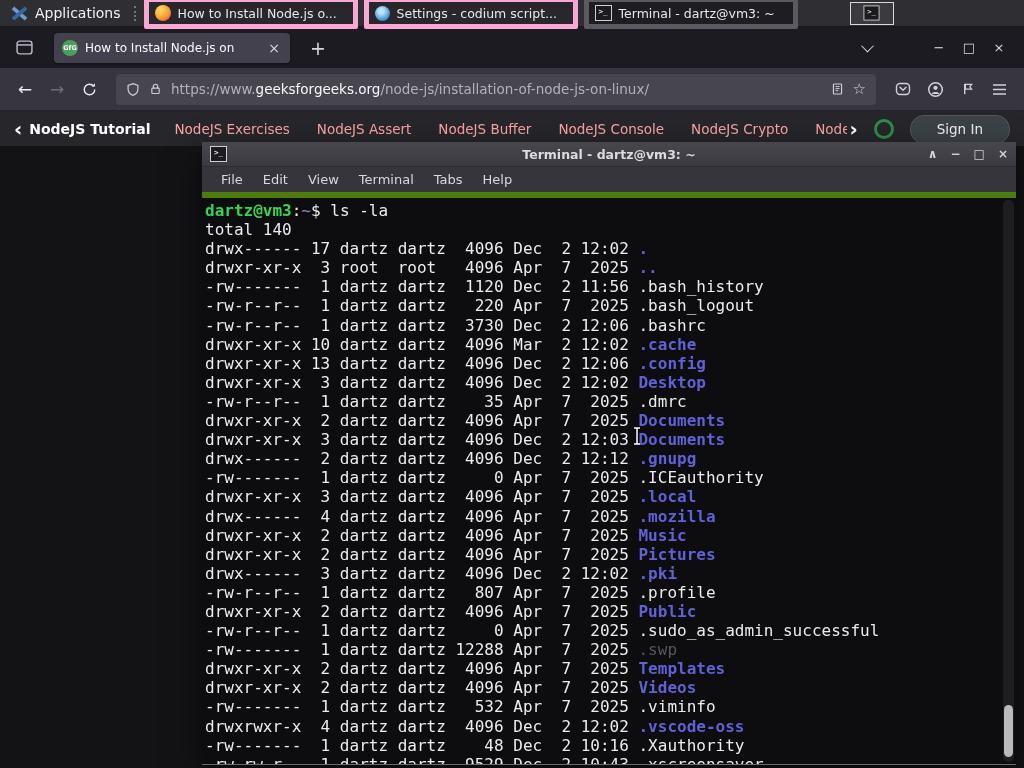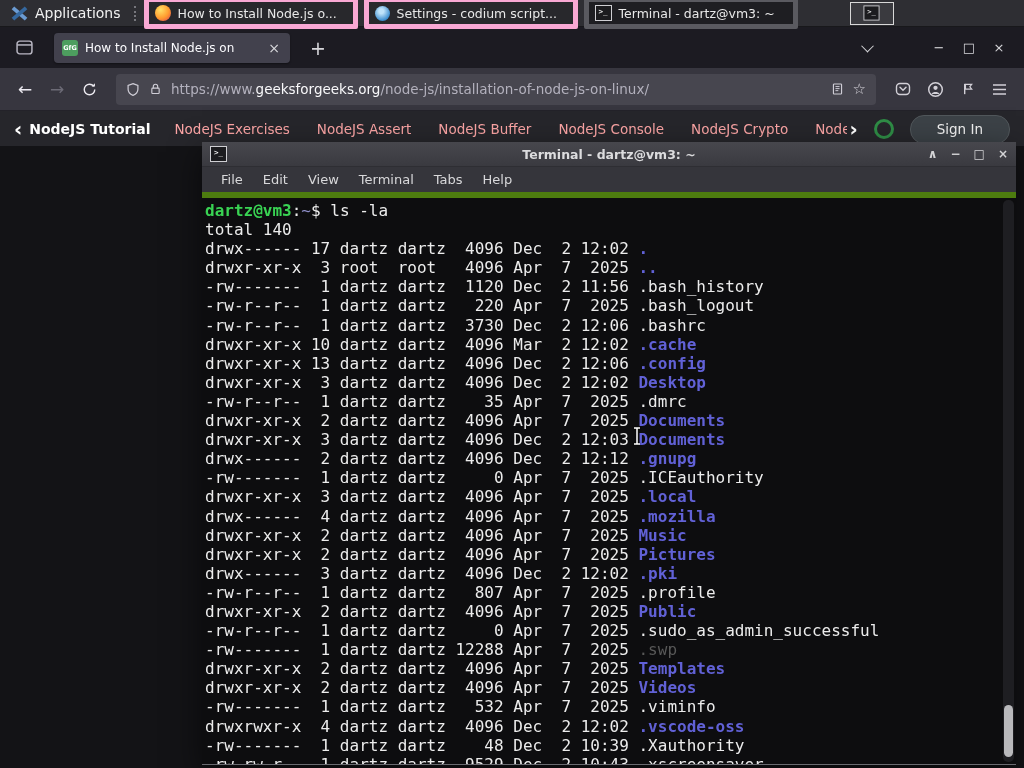--- a/index.html
+++ b/index.html
@@ -31,21 +31,21 @@
   .panel-right{margin-left:auto;display:flex;align-items:center;gap:13px;padding-right:3px;}
   .clock{font-size:10.5px;line-height:11px;color:#f0f0f0;text-align:center;white-space:nowrap;}
   .panel-user{font-size:14px;color:#f0f0f0;}
 
   
   .browser{position:absolute;left:0;top:27px;width:1024px;height:741px;background:#131316;}
   .tabbar{height:41px;background:#1c1b22;display:flex;align-items:center;padding:0 10px;}
   .ffview{width:28px;height:26px;display:flex;align-items:center;justify-content:center;margin-right:16px;border-radius:4px;}
   .tab{width:220px;height:30px;background:#42414d;border-radius:4px;display:flex;align-items:center;
        padding:0 8px;gap:7px;color:#fbfbfe;font-size:12px;box-shadow:0 1px 2px rgba(0,0,0,.4);}
-  .favicon{width:16px;height:16px;border-radius:3px;background:#4d9e5f;color:#fff;font-size:6.5px;
+  .favicon{width:16px;height:16px;border-radius:8px;background:#4d9e5f;color:#fff;font-size:6.5px;
            font-weight:bold;display:flex;align-items:center;justify-content:center;flex:0 0 auto;}
   .tab-title{flex:1;overflow:hidden;white-space:nowrap;position:relative;}
   .tab-title::after{content:"";position:absolute;right:0;top:0;bottom:0;width:26px;
                     background:linear-gradient(to right,rgba(66,65,77,0),#42414d);}
   .tab-close{font-size:14px;color:#d7d7db;padding:0 2px;}
   .newtab{font-size:19px;color:#d7d7db;margin-left:14px;padding:0 6px;}
   .alltabs{margin-left:auto;width:26px;height:26px;display:flex;align-items:center;justify-content:center;}
   .chev-down{width:8px;height:8px;border-right:1.8px solid #d7d7db;border-bottom:1.8px solid #d7d7db;
              transform:rotate(45deg) translate(-1px,-1px);}
   .win-ctrl{font-size:13px;color:#d7d7db;width:30px;text-align:center;}
@@ -282,21 +282,21 @@
         <div class="tline"><span>drwxr-xr-x  2 dartz dartz  4096 Apr  7  2025 </span><span class="n-dir">Pictures</span></div>
         <div class="tline"><span>drwx------  3 dartz dartz  4096 Dec  2 12:02 </span><span class="n-dir">.pki</span></div>
         <div class="tline"><span>-rw-r--r--  1 dartz dartz   807 Apr  7  2025 </span><span class="n-file">.profile</span></div>
         <div class="tline"><span>drwxr-xr-x  2 dartz dartz  4096 Apr  7  2025 </span><span class="n-dir">Public</span></div>
         <div class="tline"><span>-rw-r--r--  1 dartz dartz     0 Apr  7  2025 </span><span class="n-file">.sudo_as_admin_successful</span></div>
         <div class="tline"><span>-rw-------  1 dartz dartz 12288 Apr  7  2025 </span><span class="n-dim">.swp</span></div>
         <div class="tline"><span>drwxr-xr-x  2 dartz dartz  4096 Apr  7  2025 </span><span class="n-dir">Templates</span></div>
         <div class="tline"><span>drwxr-xr-x  2 dartz dartz  4096 Apr  7  2025 </span><span class="n-dir">Videos</span></div>
         <div class="tline"><span>-rw-------  1 dartz dartz   532 Apr  7  2025 </span><span class="n-file">.viminfo</span></div>
         <div class="tline"><span>drwxrwxr-x  4 dartz dartz  4096 Dec  2 12:02 </span><span class="n-dir">.vscode-oss</span></div>
-        <div class="tline"><span>-rw-------  1 dartz dartz    48 Dec  2 10:39 </span><span class="n-file">.Xauthority</span></div>
+        <div class="tline"><span>-rw-------  1 dartz dartz    48 Dec  2 10:16 </span><span class="n-file">.Xauthority</span></div>
         <div class="tline"><span>-rw-rw-r--  1 dartz dartz  9529 Dec  2 10:43 </span><span class="n-file">.xscreensaver</span></div>
       </div>
     <div class="t-scroll">
       <div class="t-thumb"></div>
     </div>
   </div>
 </div>
 
 <div class="ibeam">
   <svg width="10" height="18" viewBox="0 0 10 18">

